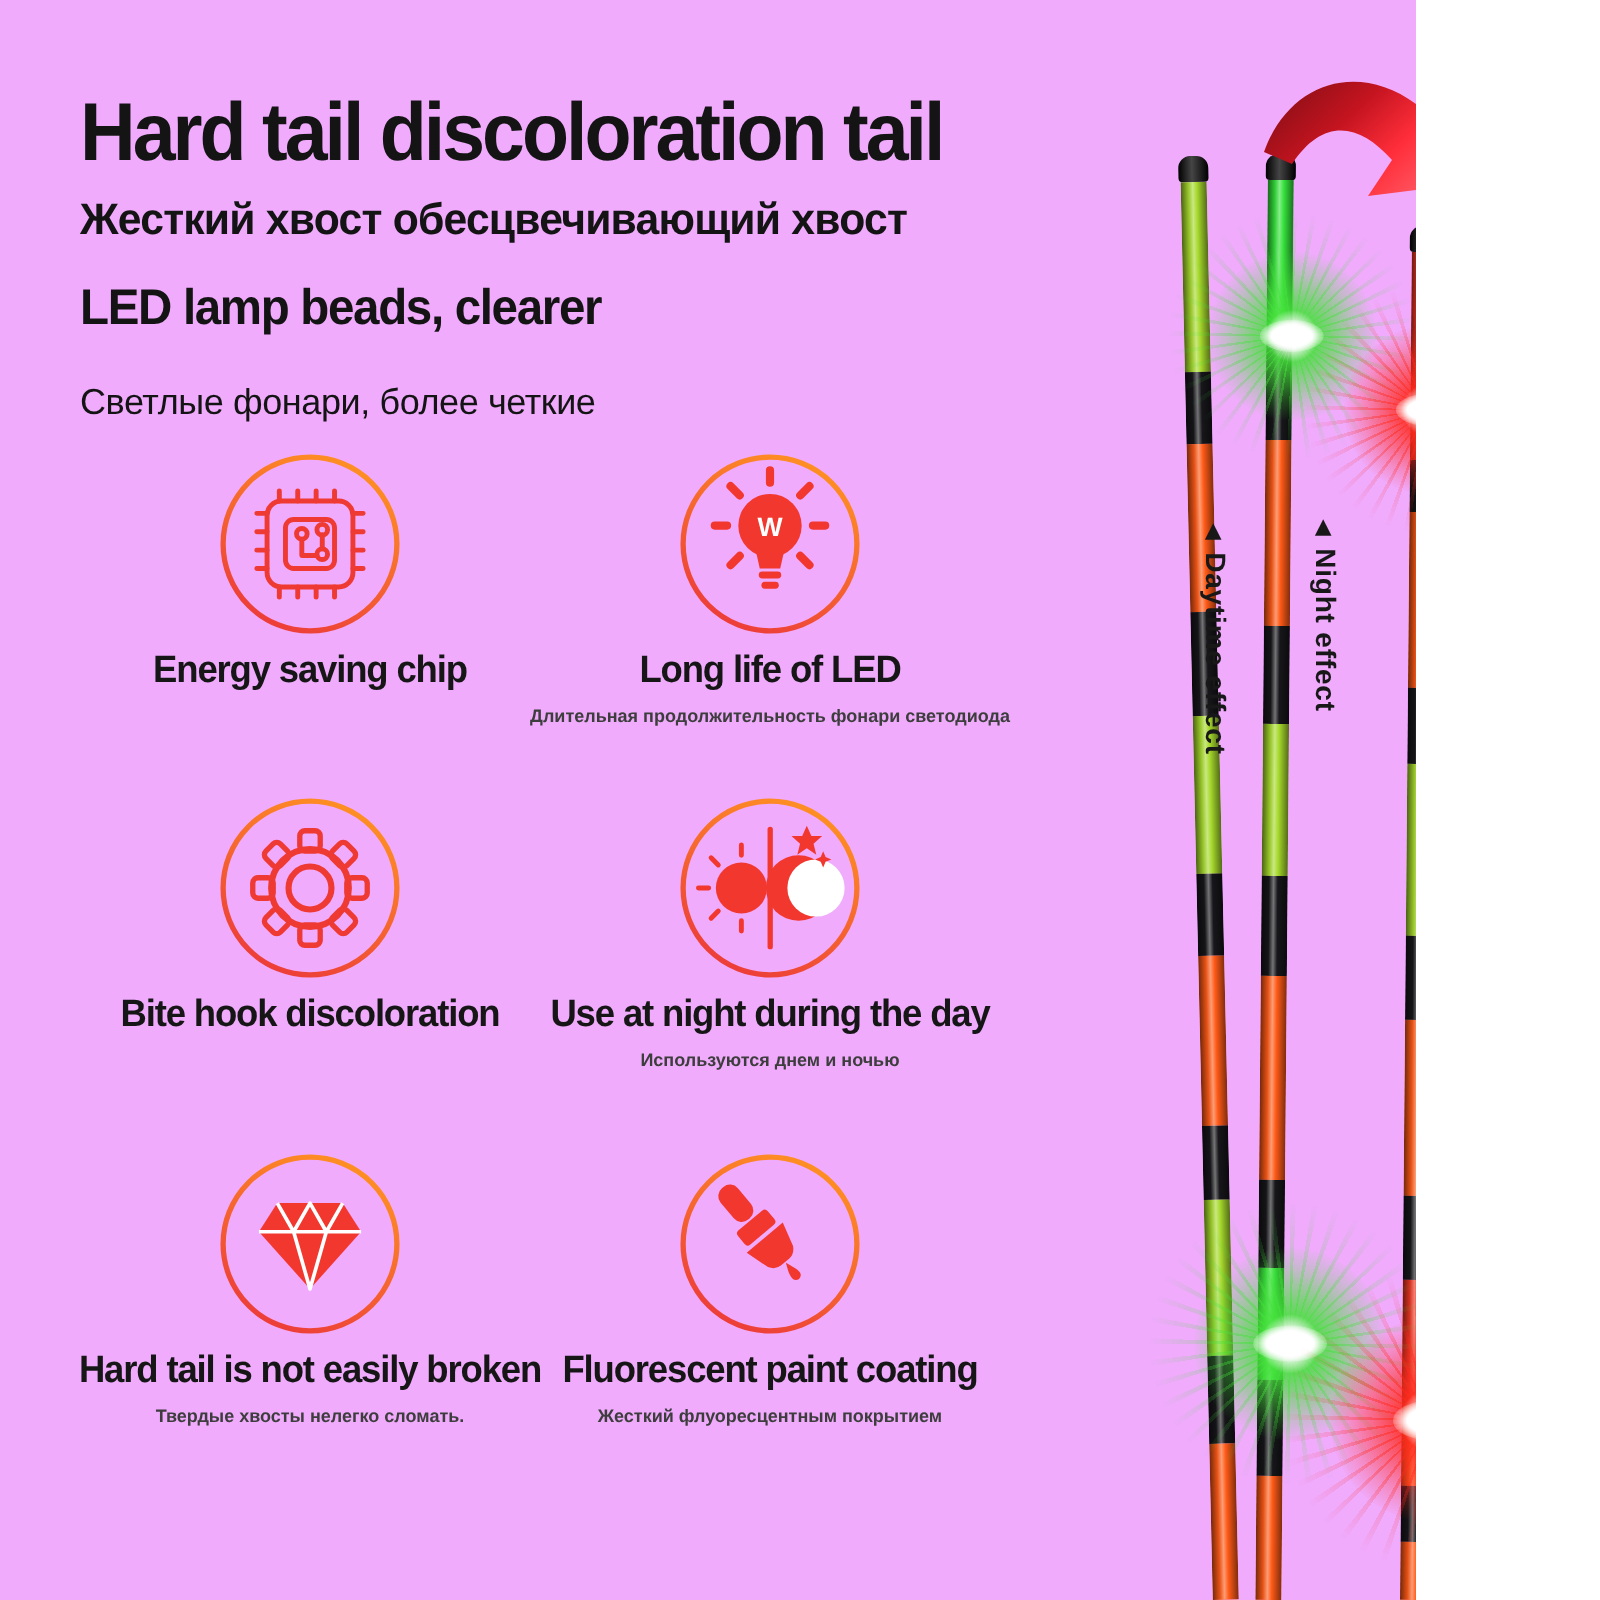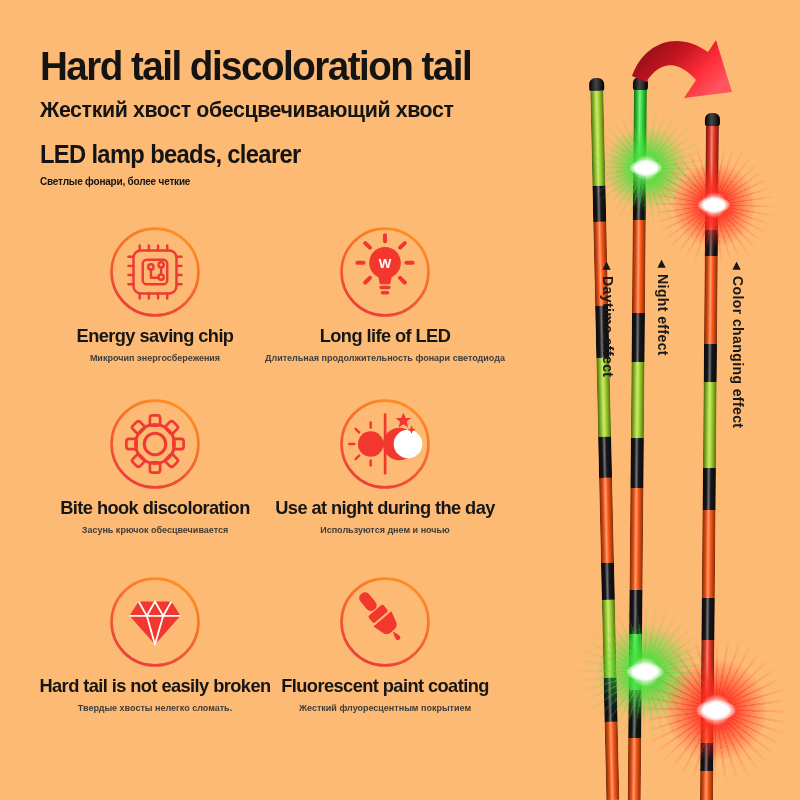--- a/index.html
+++ b/index.html
@@ -1,24 +1,24 @@
 <!DOCTYPE html>
 <html style="--accent-red: #f2382e; --icon-stroke: #ee3a32; --ring-orange: #ff9222; --ring-red: #ec3a3a; --rod-orange: #ff5a17; --rod-green: #a6d92c; --rod-bright-green: #35e23c; --rod-red: #ee3824; --rod-black: #17171b; --title-black: #141414;"><head>
 <meta charset="utf-8">
 <style>
   html,body{margin:0;padding:0;background:#fff;}
-  .stage{position:relative;width:800px;height:800px;background:#fdba74;overflow:hidden;
+  .stage{position:relative;width:708px;height:800px;background:#f0abfc;overflow:hidden;
          font-family:"Liberation Sans",sans-serif;color:#141414;}
 
   
   .hdr{position:absolute;left:40px;white-space:nowrap;transform-origin:left top;}
   .h-main{top:46px;font-size:41px;font-weight:700;letter-spacing:-1.6px;transform:scaleX(.94);color:#141414;line-height:1;}
   .h-main-ru{top:99px;font-size:22px;font-weight:700;letter-spacing:-.4px;transform:scaleX(.97);line-height:1;}
   .h-sub{top:142px;font-size:25px;font-weight:700;letter-spacing:-.7px;transform:scaleX(.95);line-height:1;}
-  .h-sub-ru{top:177px;font-size:10px;font-weight:700;letter-spacing:-.2px;line-height:1;}
+  .h-sub-ru{top:192px;font-size:18px;font-weight:400;letter-spacing:-.2px;line-height:1;}
 
   
   .feature{position:absolute;width:260px;text-align:center;}
   .f-c1{left:25px;} .f-c2{left:255px;}
   .f-r1{top:226px;} .f-r2{top:398px;} .f-r3{top:576px;}
   .icon-wrap{width:92px;height:92px;margin:0 auto;}
   .f-title{margin-top:7px;font-size:19px;font-weight:700;letter-spacing:-.6px;white-space:nowrap;color:#161616;transform:scaleX(.96);transform-origin:center;}
   .f-ru{margin-top:6px;font-size:9px;font-weight:700;color:#3d3d3d;white-space:nowrap;}
 
   
@@ -79,21 +79,20 @@
           <rect x="33" y="33" width="24" height="24" rx="4"></rect>
           <path d="M30,19v5M39,19v5M48,19v5M57,19v5 M30,66v5M39,66v5M48,66v5M57,66v5 M19,30h5M19,39h5M19,48h5M19,57h5 M66,30h5M66,39h5M66,48h5M66,57h5"></path>
           <circle cx="41" cy="40" r="2.6"></circle>
             <circle cx="51" cy="38" r="2.6"></circle>
             <circle cx="51" cy="50" r="2.6"></circle>
           <path d="M41,42.6v8h7.4 M51,40.6v6.8"></path>
         </g>
       </svg>
     </div>
     <div class="f-title">Energy saving chip</div>
-    <div class="f-ru">Микрочип энергосбережения</div>
   </div>
 
   <div class="feature f-c2 f-r1">
     <div class="icon-wrap">
       <svg width="92" height="92" viewBox="0 0 90 90">
         <defs>
             <linearGradient id="rg2" x1="0.75" y1="0" x2="0.25" y2="1">
           <stop offset="0" stop-color="#ff9222"></stop>
               <stop offset="1" stop-color="#ec3a3a"></stop>
             </linearGradient>
@@ -133,21 +132,20 @@
             <rect x="40" y="17" width="10" height="10" rx="2.5" transform="rotate(135 45 45)"></rect>
             <rect x="40" y="17" width="10" height="10" rx="2.5" transform="rotate(180 45 45)"></rect>
             <rect x="40" y="17" width="10" height="10" rx="2.5" transform="rotate(225 45 45)"></rect>
             <rect x="40" y="17" width="10" height="10" rx="2.5" transform="rotate(270 45 45)"></rect>
             <rect x="40" y="17" width="10" height="10" rx="2.5" transform="rotate(315 45 45)"></rect>
           </g>
         </g>
       </svg>
     </div>
     <div class="f-title">Bite hook discoloration</div>
-    <div class="f-ru">Засунь крючок обесцвечивается</div>
   </div>
 
   <div class="feature f-c1 f-r3">
     <div class="icon-wrap">
       <svg width="92" height="92" viewBox="0 0 90 90">
         <defs>
             <linearGradient id="rg5" x1="0.75" y1="0" x2="0.25" y2="1">
           <stop offset="0" stop-color="#ff9222"></stop>
               <stop offset="1" stop-color="#ec3a3a"></stop>
             </linearGradient>

